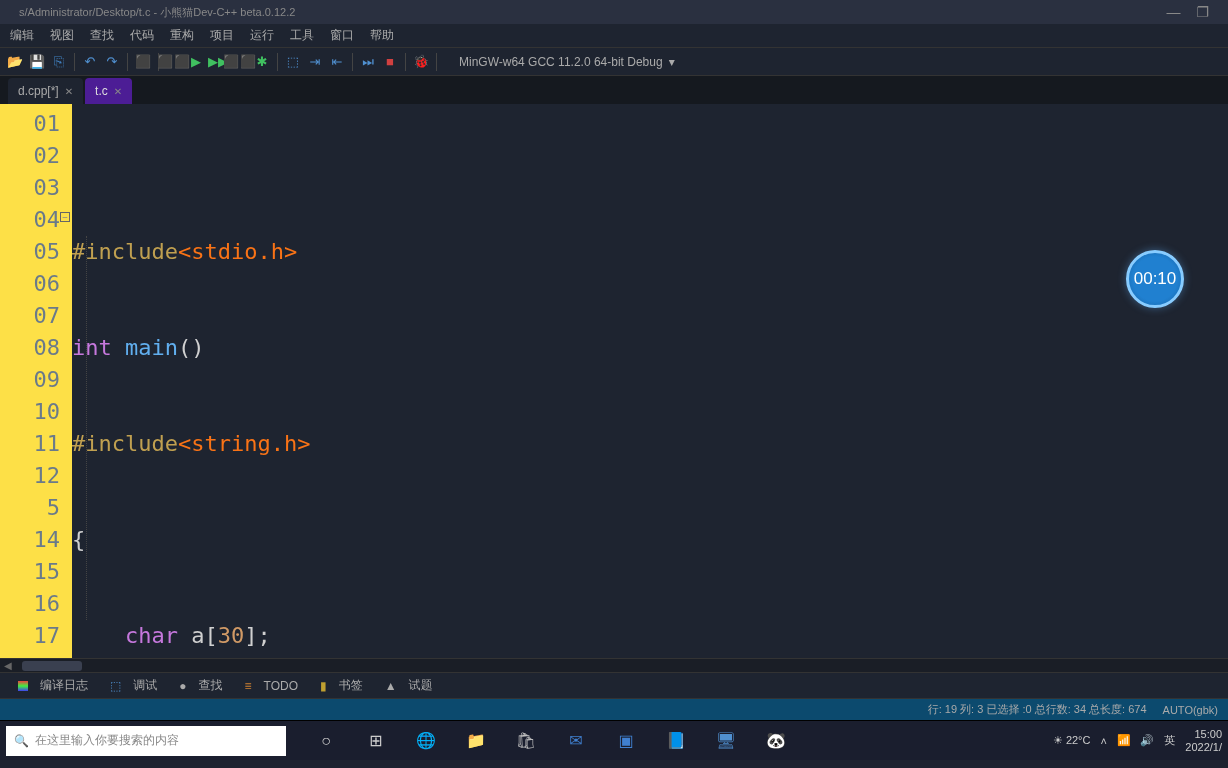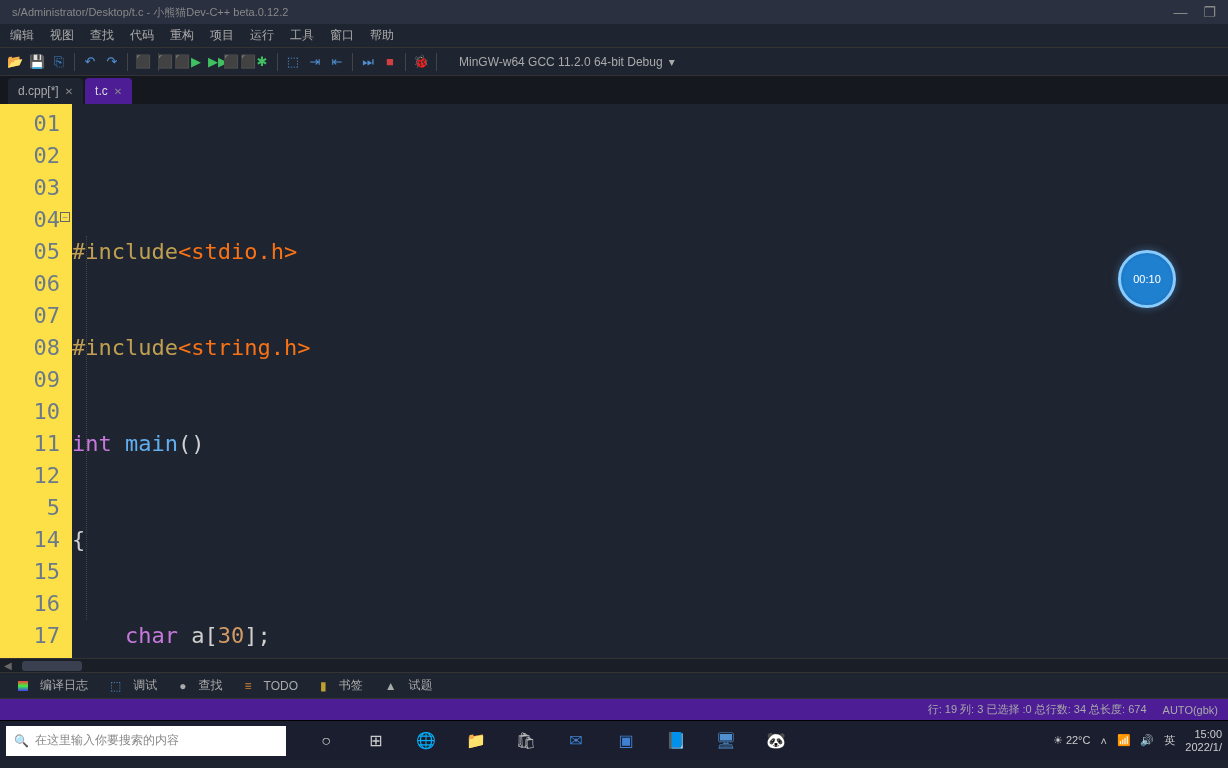--- a/index.html
+++ b/index.html
@@ -1,17 +1,17 @@
 <!DOCTYPE html>
 <html><head>
 <meta charset="utf-8">
 <style>
 * { margin: 0; padding: 0; box-sizing: border-box; }
 body { font-family: "Microsoft YaHei", sans-serif; background: #1e2430; color: #c0c0c0; width: 1228px; height: 768px; overflow: hidden; position: relative; }
-.titlebar { height: 24px; background: #2a3040; display: flex; align-items: center; padding: 0 12px; font-size: 11px; color: #888; justify-content: space-between; }
+.titlebar { height: 24px; background: #2a3040; display: flex; align-items: center; padding: 0 19px; font-size: 11px; color: #888; justify-content: space-between; }
 .titlebar-left { display: flex; align-items: center; }
 .window-controls { display: flex; gap: 16px; color: #888; font-size: 14px; }
 .menubar { height: 24px; background: #1e2430; display: flex; align-items: center; padding: 0 4px; gap: 4px; font-size: 12px; color: #aaa; border-bottom: 1px solid #333; }
 .menubar span { padding: 2px 6px; cursor: pointer; }
 .toolbar { height: 28px; background: #1e2430; display: flex; align-items: center; padding: 0 6px; gap: 4px; border-bottom: 1px solid #333; }
 .tool-ico { width: 18px; height: 18px; display: inline-flex; align-items: center; justify-content: center; font-size: 13px; color: #888; cursor: pointer; }
 .tool-sep { width: 1px; height: 18px; background: #444; margin: 0 2px; }
 .compiler-select { background: #1e2430; color: #aaa; border: none; font-size: 12px; padding: 2px 8px; margin-left: 8px; cursor: pointer; display: flex; align-items: center; gap: 6px; }
 .tabs { height: 28px; background: #15191f; display: flex; align-items: flex-end; padding: 0 8px; gap: 2px; }
 .tab { background: #1e2430; color: #aaa; padding: 6px 10px; font-size: 12px; display: flex; align-items: center; gap: 6px; border-radius: 4px 4px 0 0; cursor: pointer; }
@@ -24,27 +24,27 @@
 .code-line { height: 32px; }
 .fold-marker { position: absolute; left: -12px; top: 108px; width: 10px; height: 10px; border: 1px solid #666; font-size: 9px; line-height: 8px; text-align: center; color: #888; cursor: pointer; }
 .indent-guide { border-left: 1px dotted #444; position: absolute; left: 14px; top: 132px; height: 384px; }
 .pre { color: #c0a050; }
 .hdr { color: #f97316; }
 .typ { color: #c678dd; }
 .fn { color: #61afef; }
 .id { color: #d0d0d0; }
 .num { color: #d19a66; }
 .pnc { color: #d0d0d0; }
-.timer-widget { position: absolute; right: 52px; top: 146px; width: 58px; height: 58px; border-radius: 50%; background: radial-gradient(circle, #2080d0 60%, #1560a0); border: 3px solid #88ccff; display: flex; align-items: center; justify-content: center; color: #fff; font-size: 11px; font-family: sans-serif; box-shadow: 0 0 8px rgba(100,180,255,0.4); }
+.timer-widget { position: absolute; right: 44px; top: 146px; width: 58px; height: 58px; border-radius: 50%; background: radial-gradient(circle, #2080d0 60%, #1560a0); border: 3px solid #88ccff; display: flex; align-items: center; justify-content: center; color: #fff; font-size: 17px; font-family: sans-serif; box-shadow: 0 0 8px rgba(100,180,255,0.4); }
 .hscroll { height: 14px; background: #1a1e26; border-top: 1px solid #333; display: flex; align-items: center; }
 .hscroll-thumb { width: 60px; height: 10px; background: #3a4050; border-radius: 3px; margin-left: 6px; }
 .bottom-tabs { height: 26px; background: #1e2430; display: flex; align-items: center; padding: 0 8px; gap: 2px; border-top: 1px solid #333; font-size: 12px; }
 .btab { padding: 4px 10px; color: #aaa; display: flex; align-items: center; gap: 12px; cursor: pointer; }
 .btab-ico { width: 10px; height: 10px; display: inline-block; }
-.statusbar { height: 22px; background: #4c1d95; display: flex; align-items: center; justify-content: flex-end; padding: 0 10px; font-size: 11px; color: #aaa; gap: 16px; border-top: 1px solid #333; }
+.statusbar { height: 22px; background: #0c4a6e; display: flex; align-items: center; justify-content: flex-end; padding: 0 10px; font-size: 11px; color: #aaa; gap: 16px; border-top: 1px solid #333; }
 .taskbar { height: 40px; background: #1a1e2e; display: flex; align-items: center; padding: 0 6px; gap: 2px; border-top: 1px solid #000; justify-content: space-between; }
 .taskbar-left { display: flex; align-items: center; gap: 4px; }
 .search-box { background: #fff; color: #666; height: 30px; width: 280px; display: flex; align-items: center; padding: 0 8px; font-size: 12px; gap: 6px; }
 .tb-ico { width: 32px; height: 32px; display: flex; align-items: center; justify-content: center; cursor: pointer; }
 .taskbar-right { display: flex; align-items: center; gap: 10px; color: #ccc; font-size: 11px; }
 .tray-time { text-align: right; line-height: 13px; }
 .tb-apps { display: flex; align-items: center; gap: 18px; margin-left: 20px; }
 </style>
 </head>
 <body>
@@ -129,22 +129,22 @@
     <div>5</div>
       <div>14</div>
       <div>15</div>
       <div>16</div>
     <div>17</div>
   </div>
   <div class="code">
     <span class="fold-marker">−</span>
     <div class="indent-guide"></div>
     <div class="code-line"><span class="pre">#include</span><span class="hdr">&lt;stdio.h&gt;</span></div>
+    <div class="code-line"><span class="typ">int</span><span class="fn"> main</span><span class="pnc">()</span></div>
     <div class="code-line"><span class="pre">#include</span><span class="hdr">&lt;string.h&gt;</span></div>
-    <div class="code-line"><span class="typ">int</span><span class="fn"> main</span><span class="pnc">()</span></div>
     <div class="code-line"><span class="pnc">{</span></div>
     <div class="code-line">    <span class="typ">char</span><span class="id"> a</span><span class="pnc">[</span><span class="num">30</span><span class="pnc">];</span></div>
     
     
     
     
     
     
     
     

